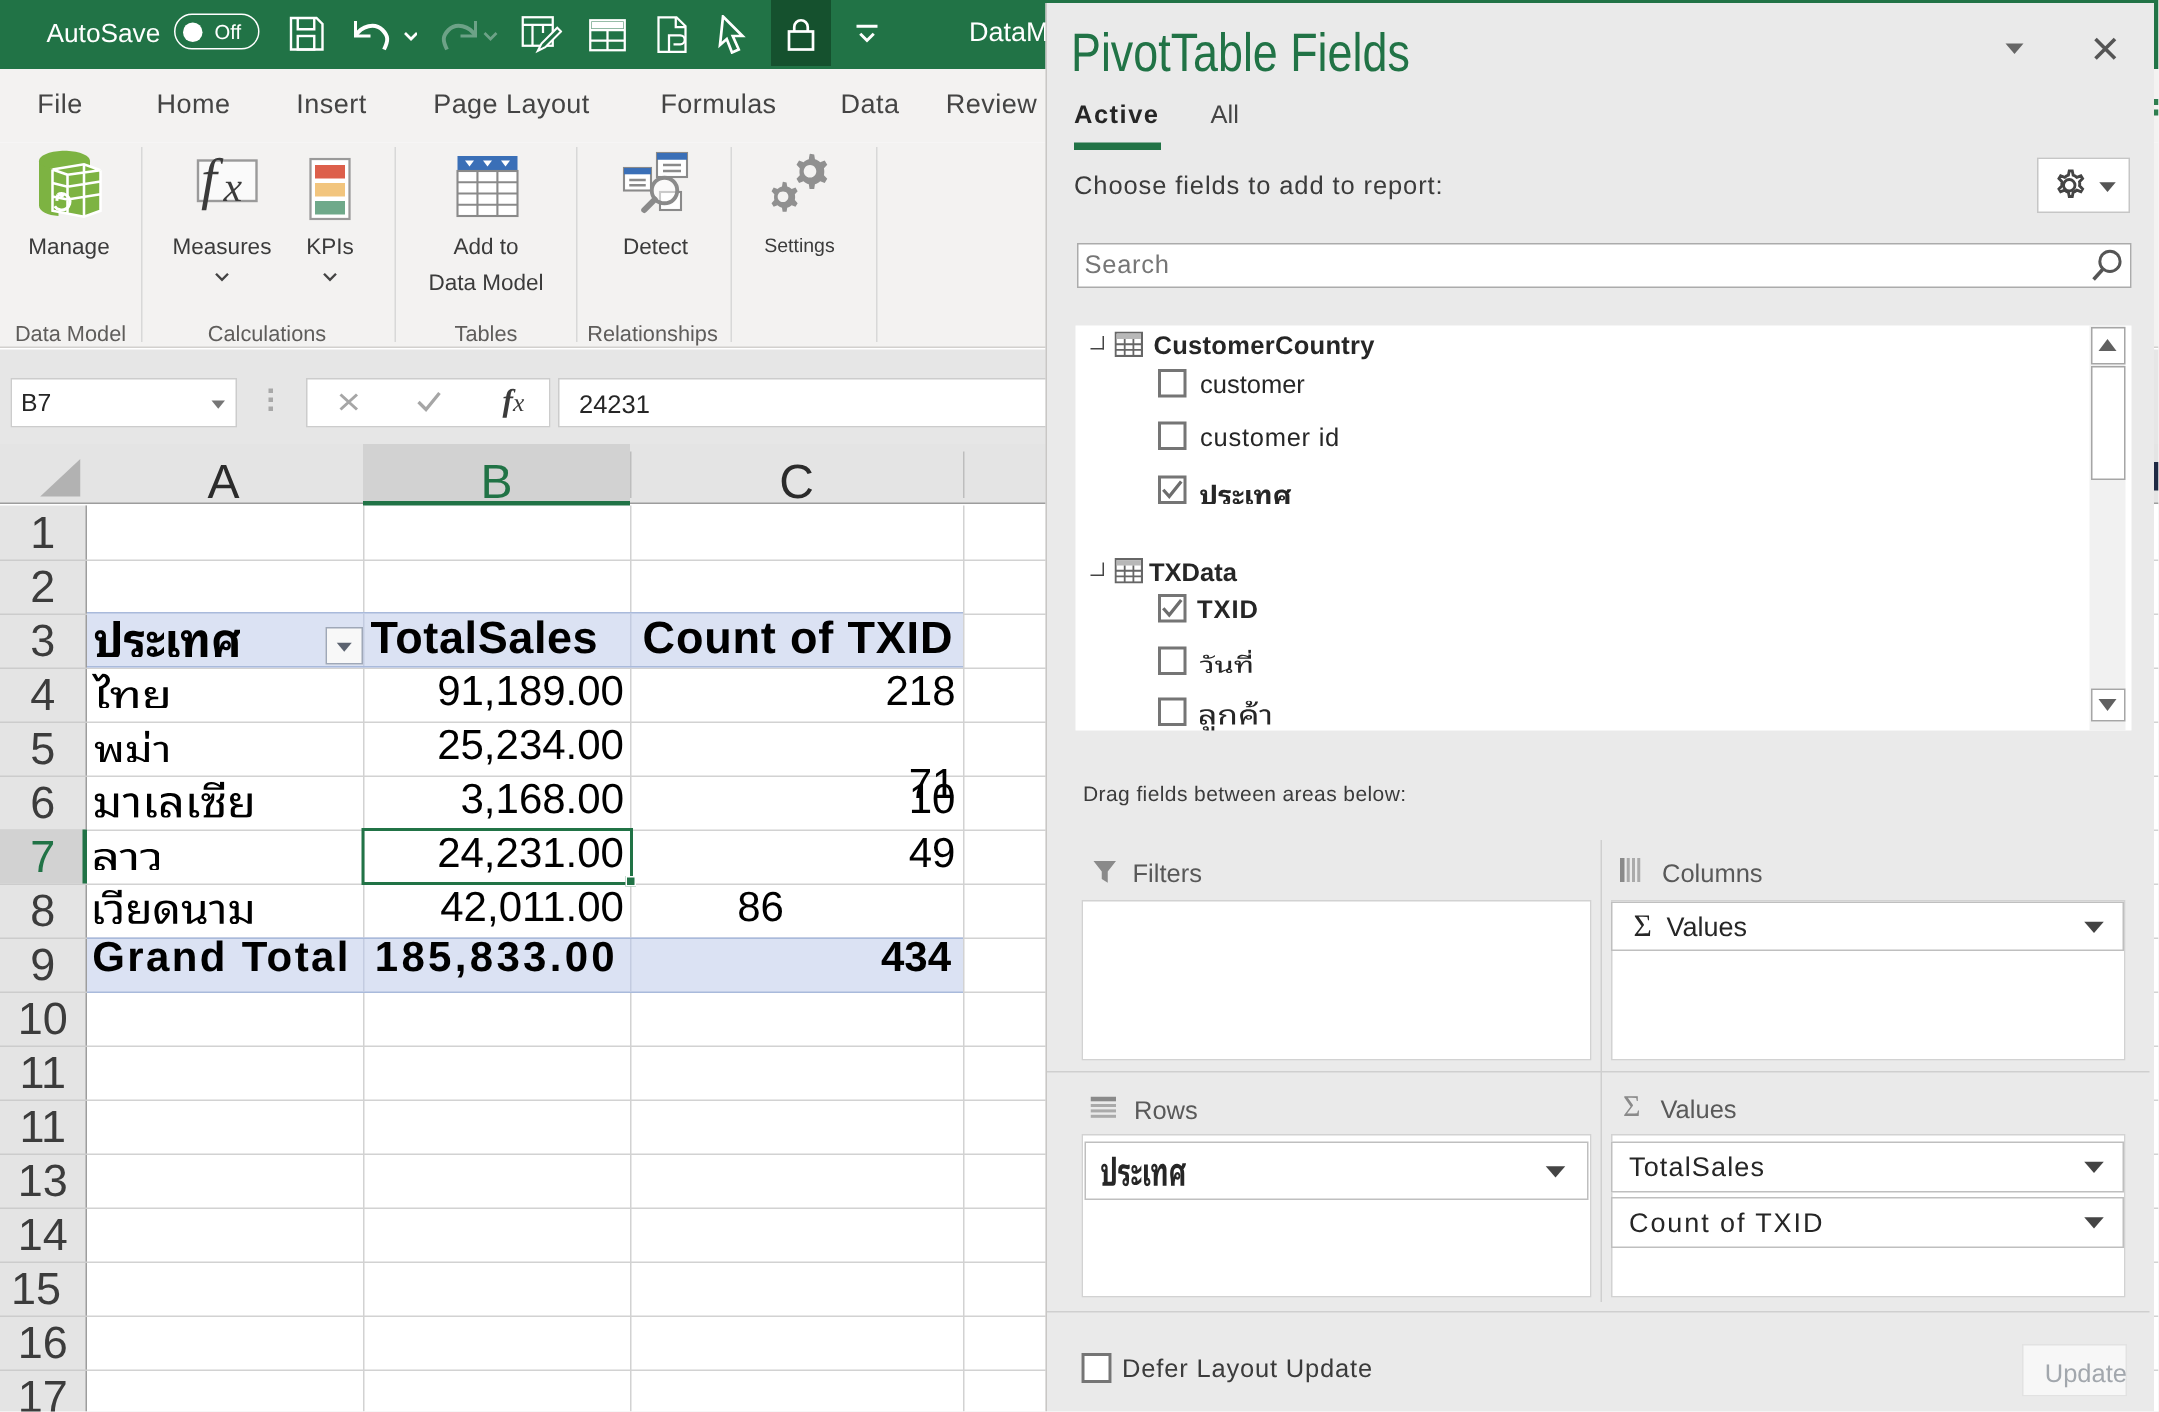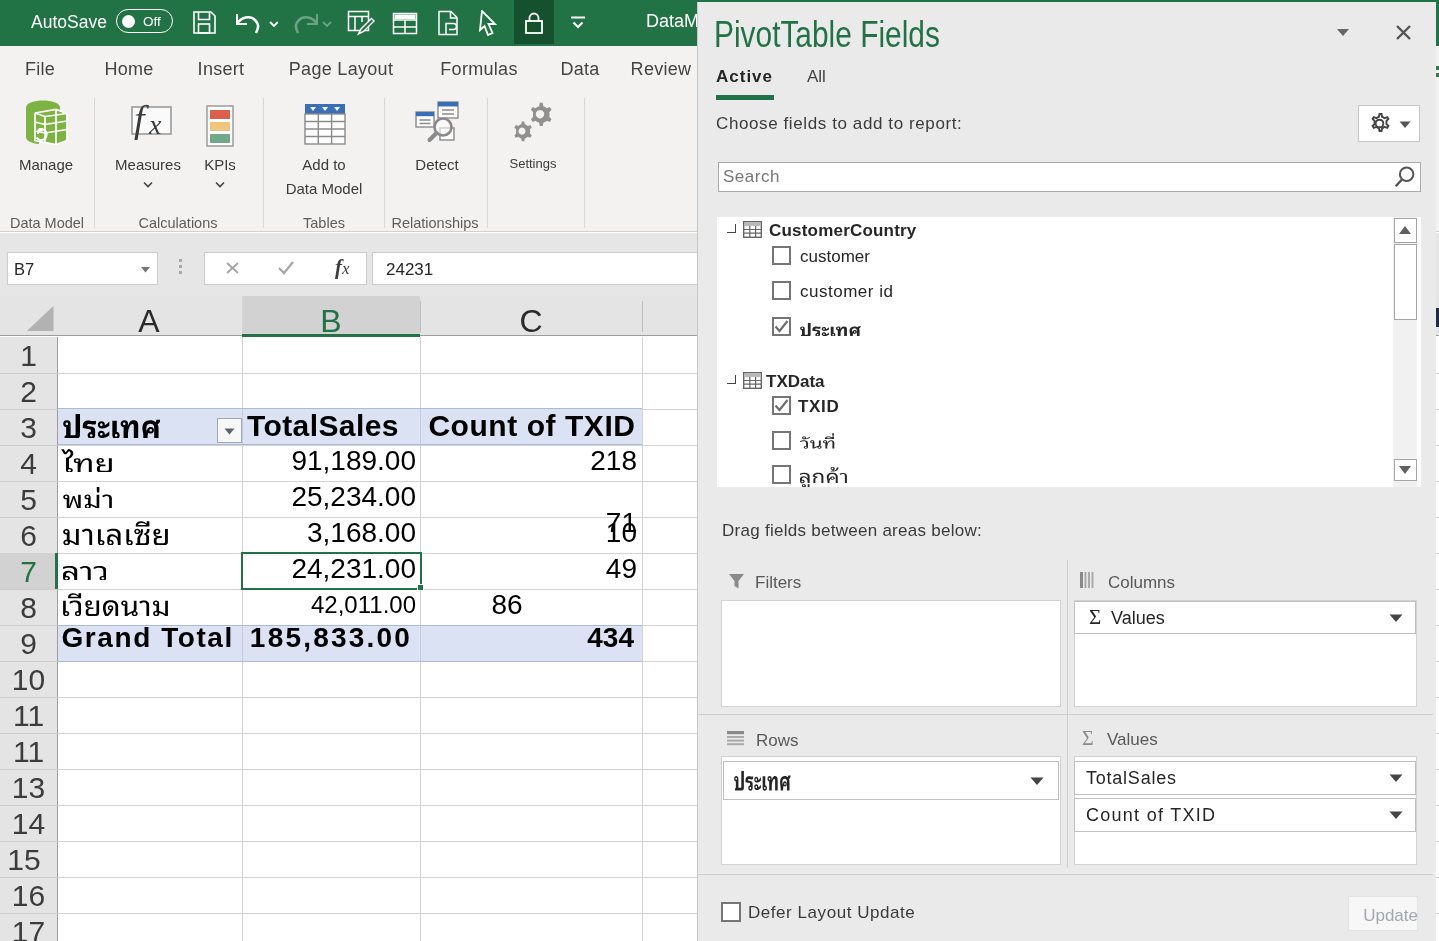--- a/index.html
+++ b/index.html
@@ -92,21 +92,21 @@
 <div class="txt" style="left:247px;top:414px;font-size:30px;font-weight:bold;letter-spacing:0.4px;color:#000;line-height:23px">TotalSales</div>
 <div class="txt" style="left:375.5px;top:414px;width:260px;text-align:right;font-size:30px;font-weight:bold;letter-spacing:0.55px;color:#000;line-height:23px">Count of TXID</div>
 <div class="txt" style="left:156.0px;top:451.3px;width:260px;text-align:right;font-size:28px;font-weight:normal;letter-spacing:0.00px;color:#000;line-height:20px">91,189.00</div>
 <div class="txt" style="left:377.0px;top:451.3px;width:260px;text-align:right;font-size:28px;font-weight:normal;letter-spacing:0.00px;color:#000;line-height:20px">218</div>
 <div class="txt" style="left:156.0px;top:487.3px;width:260px;text-align:right;font-size:28px;font-weight:normal;letter-spacing:0.00px;color:#000;line-height:20px">25,234.00</div>
 <div class="txt" style="left:377.0px;top:513px;width:260px;text-align:right;font-size:28px;font-weight:normal;letter-spacing:0.00px;color:#000;line-height:20px">71</div>
 <div class="txt" style="left:156.0px;top:523.3px;width:260px;text-align:right;font-size:28px;font-weight:normal;letter-spacing:0.00px;color:#000;line-height:20px">3,168.00</div>
 <div class="txt" style="left:377.0px;top:523.3px;width:260px;text-align:right;font-size:28px;font-weight:normal;letter-spacing:0.00px;color:#000;line-height:20px">10</div>
 <div class="txt" style="left:156.0px;top:559.3px;width:260px;text-align:right;font-size:28px;font-weight:normal;letter-spacing:0.00px;color:#000;line-height:20px">24,231.00</div>
 <div class="txt" style="left:377.0px;top:559.3px;width:260px;text-align:right;font-size:28px;font-weight:normal;letter-spacing:0.00px;color:#000;line-height:20px">49</div>
-<div class="txt" style="left:156.0px;top:595.3px;width:260px;text-align:right;font-size:24px;font-weight:normal;letter-spacing:0.00px;color:#000;line-height:20px">42,011.00</div>
+<div class="txt" style="left:156.0px;top:595.3px;width:260px;text-align:right;font-size:28px;font-weight:normal;letter-spacing:0.00px;color:#000;line-height:20px">42,011.00</div>
 <div class="txt" style="left:377.0px;top:595.3px;width:260px;text-align:center;font-size:28px;font-weight:normal;letter-spacing:0.00px;color:#000;line-height:20px">86</div>
 <div class="txt" style="left:61.5px;top:628px;font-size:28px;font-weight:bold;letter-spacing:1.57px;color:#000;line-height:20px">Grand Total</div>
 <div class="txt" style="left:152.0px;top:627.6px;width:260px;text-align:right;font-size:28px;font-weight:bold;letter-spacing:2.20px;color:#000;line-height:20px">185,833.00</div>
 <div class="txt" style="left:374.0px;top:627.6px;width:260px;text-align:right;font-size:28px;font-weight:bold;letter-spacing:0.00px;color:#000;line-height:20px">434</div>
 <div class="abs" style="left:240.5px;top:551.5px;width:181px;height:38px;border:2.2px solid #217346"></div>
 <div class="abs" style="left:417px;top:584px;width:7px;height:7px;background:#217346;border:1px solid #fff"></div>
 <svg style="position:absolute;left:62.5px;top:413.5px" width="97.8" height="24.9" viewBox="2 49 327 77" preserveAspectRatio="none">
     <path d="M7.5 125L7.5 116.7L12.6 114.8L12.6 94C12.6 92.8 12.7 91.7 12.8 90.8C12.9 89.8 13.2 88.6 13.6 87.2C16.2 87.2 18.2 86.7 19.7 85.5C21.2 84.4 22 82.9 22.1 80.8L23.5 80.8C23.5 83.7 22.7 85.9 21 87.6C19.3 89.2 17 90 14 90C10.7 90 7.9 89 5.8 87C3.8 84.9 2.7 82.3 2.7 79C2.7 75.7 3.8 73 6.1 71C8.4 69 11.4 68 15.2 68C18.9 68 21.9 69 24.1 71C26.3 73 27.4 75.7 27.4 79.1L27.4 114.5L40.3 114.5C41.6 114.5 42.5 114.2 43.1 113.6C43.8 113 44.1 112.1 44.1 110.9L44.1 49L58.9 49L58.9 113.1C58.9 117 57.9 119.9 55.9 122C53.9 124 51 125 47.1 125ZM14.7 83.1C16 83.1 17.1 82.8 17.8 82.1C18.5 81.4 18.9 80.4 18.9 79C18.9 77.7 18.5 76.8 17.8 76.1C17.1 75.4 16 75 14.7 75C13.4 75 12.3 75.4 11.5 76.1C10.8 76.8 10.4 77.7 10.4 79C10.4 80.4 10.8 81.4 11.5 82.1C12.3 82.8 13.4 83.1 14.7 83.1ZM96.9 126C93 126 90 125 87.7 123.1C85.4 121.1 84.3 118.5 84.3 115.1C84.3 111.9 85.3 109.5 87.4 107.7C89.5 105.9 92 105 94.9 105C97.7 105 99.9 105.7 101.6 107.1C103.3 108.5 104.2 110.3 104.3 112.6L102.9 112.6C102.5 111.2 101.6 110 100.3 109C99 108.1 97.5 107.6 95.8 107.8C95.5 106.9 95.3 106.2 95.2 105.5C95.1 104.8 95 104 95 103.2L95 100C95 98.7 94.7 97.7 94 97.2C93.3 96.6 92.3 96.2 90.8 96L68.2 92.5L68.2 85.9C68.2 80.2 69.9 75.9 73.3 73.1C76.8 70.4 81.1 69 86.3 69C89 69 91.4 69.1 93.3 69.5C95.2 69.8 97 70.1 98.7 70.5C100.4 70.8 102.1 71 104 71C105.4 71 106.7 70.9 108 70.6C109.3 70.4 110.7 70 112 69.5L112 80.2C111.1 80.6 110.1 80.9 108.8 81.3C107.5 81.7 106 81.8 104.3 81.8C101.8 81.8 99.2 81.5 96.8 80.9C94.2 80.3 91.6 80 88.9 80C84.8 80 82.7 81.7 82.7 85.1L82.7 86L94.1 87.7C98.1 88.2 101.2 89 103.4 90C105.7 91 107.2 92.4 108.1 94.1C109 95.8 109.5 98.1 109.5 100.9L109.5 113.8C109.5 117.6 108.4 120.7 106.2 122.8C104.1 124.9 101 126 96.9 126ZM96.4 119.2C97.7 119.2 98.8 118.9 99.5 118.2C100.3 117.5 100.7 116.5 100.7 115.2C100.7 114 100.3 113 99.5 112.3C98.8 111.6 97.7 111.3 96.4 111.3C95.1 111.3 94 111.6 93.2 112.3C92.5 113 92.1 114 92.1 115.2C92.1 116.5 92.5 117.5 93.2 118.2C94 118.9 95.1 119.2 96.4 119.2ZM133.6 94C131.3 94 129.3 93.7 127.4 93.2C125.5 92.6 124 91.9 122.7 90.9C120 88.8 118.6 85.9 118.6 82.2C118.6 78.8 119.6 76.2 121.7 74.2C123.8 72.2 126.6 71.2 130.1 71.2C133.7 71.2 136.6 72.1 138.7 74C140.8 75.8 141.9 78.3 141.9 81.5C141.9 83.9 141.4 85.7 140.3 87.1C139.3 88.4 137.9 89.2 136 89.4L135.3 84.6C135.6 84.7 136 84.8 136.3 84.8C136.7 84.9 137.1 85 137.5 85C139.2 85 141.2 84.4 143.4 83.3C145.7 82.2 148 80.7 150.3 78.7C152.6 76.8 154.7 74.7 156.6 72.4L156.9 72.4L156.9 85.6C153.6 88.2 149.8 90.2 145.6 91.7C141.4 93.2 137.4 94 133.6 94ZM130.2 86.6C131.6 86.6 132.7 86.3 133.4 85.5C134.1 84.8 134.5 83.7 134.5 82.3C134.5 80.9 134.1 79.9 133.4 79.1C132.7 78.4 131.6 78 130.2 78C128.9 78 127.8 78.4 127 79.1C126.3 79.9 125.9 80.9 125.9 82.3C125.9 83.7 126.3 84.8 127 85.5C127.8 86.3 128.9 86.6 130.2 86.6ZM133.6 123C131.3 123 129.3 122.7 127.5 122.2C125.6 121.7 124 121 122.7 120C120 118 118.6 115.2 118.6 111.7C118.6 108.4 119.6 105.8 121.7 103.9C123.8 102 126.6 101 130.1 101C133.7 101 136.6 101.9 138.7 103.6C140.8 105.4 141.9 107.8 141.9 110.9C141.9 113.1 141.4 114.9 140.3 116.2C139.3 117.5 137.9 118.3 136 118.5L135.3 113.6C135.6 113.7 136 113.8 136.3 113.8C136.7 113.9 137.1 113.9 137.5 113.9C139.2 113.9 141.2 113.4 143.4 112.4C145.7 111.3 148 109.9 150.3 108.1C152.6 106.3 154.7 104.3 156.6 102.2L156.9 102.2L156.9 114.6C153.6 117.2 149.8 119.3 145.6 120.8C141.4 122.3 137.4 123 133.6 123ZM130.2 115.6C131.6 115.6 132.7 115.3 133.4 114.6C134.1 113.9 134.5 113 134.5 111.8C134.5 110.5 134.1 109.5 133.4 108.8C132.7 108.1 131.6 107.8 130.2 107.8C128.9 107.8 127.8 108.1 127 108.8C126.3 109.5 125.9 110.5 125.9 111.8C125.9 113 126.3 113.9 127 114.6C127.8 115.3 128.9 115.6 130.2 115.6ZM179.3 126C175.5 126 172.5 125 170.3 123C168.1 121 167 118.2 167 114.6L167 69.5L181.9 69.5L181.9 100.9C181.9 101.5 181.9 102.1 181.8 102.7C181.7 103.3 181.6 103.9 181.5 104.6C181.4 105.3 181.1 106.1 180.8 106.9C178.2 106.9 176.2 107.5 174.7 108.6C173.2 109.7 172.5 111.3 172.4 113.3L170.9 113.3C170.9 110.5 171.7 108.2 173.4 106.6C175.1 105 177.4 104.1 180.4 104.1C183.7 104.1 186.5 105.1 188.5 107.1C190.6 109.1 191.7 111.8 191.7 115C191.7 118.4 190.6 121.1 188.3 123.1C186.1 125 183.1 126 179.3 126ZM179.8 119.1C181.1 119.1 182.2 118.8 182.9 118.1C183.6 117.4 184 116.4 184 115.1C184 113.8 183.6 112.8 182.9 112.1C182.2 111.4 181.1 111 179.8 111C178.5 111 177.4 111.4 176.6 112.1C175.9 112.8 175.5 113.8 175.5 115.1C175.5 116.4 175.9 117.4 176.6 118.1C177.4 118.8 178.5 119.1 179.8 119.1ZM204.5 125L204.5 94C204.5 92.7 204.6 91.7 204.8 90.7C204.9 89.8 205.2 88.6 205.6 87.2C208.2 87.2 210.2 86.7 211.7 85.5C213.2 84.4 213.9 82.8 214 80.8L215.5 80.8C215.5 83.7 214.7 85.9 213 87.6C211.3 89.2 209 90 206 90C202.7 90 199.9 89 197.8 86.9C195.8 84.8 194.7 82.2 194.7 79C194.7 75.7 195.8 73.1 198.1 71.1C200.4 69.1 203.4 68.1 207.2 68.1C210.8 68.1 213.7 69 215.9 71C218.1 72.9 219.2 75.5 219.2 78.6L219.2 80.5C219.2 81.3 219.2 81.9 219.1 82.6C219.1 83.2 219 84 218.9 85L219.3 85C220.1 82.7 221 80.6 221.9 78.8C222.8 77 223.8 75.4 224.8 74.2C228.1 70.1 232.4 68.1 237.7 68.1C243 68.1 247 69.4 249.6 72.2C252.2 75 253.5 79.2 253.5 84.8L253.5 125L238.7 125L238.7 85.9C238.7 84 238.3 82.6 237.5 81.6C236.7 80.5 235.5 80 234 80C232.1 80 230.3 80.8 228.6 82.4C226.9 84 225.2 86.5 223.7 89.7C222.8 91.7 222.1 93.8 221.4 96C220.7 98.3 220.2 100.7 219.9 103.2C219.6 105.7 219.4 108.3 219.4 111.1L219.4 125ZM206.6 83.1C208 83.1 209.1 82.8 209.8 82.1C210.5 81.4 210.9 80.4 210.9 79C210.9 77.8 210.5 76.8 209.8 76.1C209.1 75.4 208 75 206.6 75C205.3 75 204.3 75.4 203.5 76.1C202.8 76.8 202.4 77.8 202.4 79C202.4 80.4 202.8 81.4 203.5 82.1C204.3 82.8 205.3 83.1 206.6 83.1ZM270.6 125L270.6 118.1C270.6 114.6 270.3 111.6 269.8 108.9C269.3 106.3 268.7 103.7 268.2 101.1C267.7 98.5 267.4 95.5 267.4 92.2C267.4 87.2 268.5 82.9 270.6 79.3C272.7 75.7 275.8 72.9 279.8 70.9C283.7 69 288.5 68 294 68C297.5 68 300.7 68.5 303.6 69.5C306.6 70.5 309.1 71.9 311 73.6C312.9 75.3 314.1 77.3 314.5 79.5C316.9 80.3 318.7 81.8 319.8 84.1C320.9 86.4 321.5 89.4 321.5 93.3L321.5 125L306.9 125L306.9 91.3C306.9 87.3 305.8 84.3 303.5 82.2C301.2 80.1 298.1 79 294 79C289.9 79 286.6 80.1 284.2 82.3C281.9 84.5 280.7 87.6 280.7 91.5L280.7 92.9C280.7 94.5 280.7 95.9 280.8 97C280.8 98.2 280.8 99.3 280.8 100.2C280.8 101.1 280.8 102.1 280.7 103L281 103C281.9 99.9 283 97.3 284.3 95.3C285.7 93.2 287.3 91.7 289.2 90.6C291 89.5 293.1 89 295.4 89C298.7 89 301.4 89.9 303.2 91.7C305.1 93.5 306.1 96 306.1 99.2C306.1 102.4 305.1 104.8 303.2 106.6C301.4 108.5 298.8 109.4 295.5 109.4C293 109.4 290.8 108.7 289 107.5C287.2 106.2 286.3 104.7 286.3 102.9C286.3 100.5 287.3 98.9 289.4 98.2L290.7 103.9C289.8 104.7 288.9 105.7 288.1 106.8C287.4 107.9 286.8 109.1 286.3 110.4C285.8 111.7 285.5 113.1 285.2 114.7C284.9 116.3 284.8 118 284.8 119.8L284.8 125ZM295.4 103C296.7 103 297.6 102.7 298.3 102C299.1 101.4 299.4 100.4 299.4 99.2C299.4 98 299.1 97 298.3 96.4C297.6 95.7 296.7 95.4 295.4 95.4C294.1 95.4 293.1 95.7 292.3 96.4C291.6 97 291.3 98 291.3 99.2C291.3 100.4 291.6 101.4 292.3 102C293.1 102.7 294.1 103 295.4 103ZM312.4 85.8L306.5 78.7C309 76.8 310.9 74.9 312.1 72.8C313.4 70.8 314.1 68.8 314.4 66.8L328.3 66.8C328.2 69.7 326.8 72.9 324.1 76.3C321.5 79.7 317.6 82.9 312.4 85.8Z" fill="#000000"></path>
   </svg>
 <svg style="position:absolute;left:60.6px;top:448.8px" width="51.0" height="23.7" viewBox="-3 32 155 94" preserveAspectRatio="none">
@@ -333,21 +333,21 @@
 <div class="abs" style="left:772px;top:431px;width:19px;height:19px;background:#fff;border:2px solid #757575"></div>
 <svg style="position:absolute;left:800.4px;top:432.9px" width="34.4" height="15.7" viewBox="1 18 166 108" preserveAspectRatio="none">
     <path d="M29 126C26 126 23.6 125.1 21.8 123.4C20 121.7 19.1 119.4 19.1 116.5C19.1 113.7 20 111.4 21.8 109.7C23.6 107.9 25.9 107 28.7 107C31.2 107 33.2 107.7 34.7 109.1C36.2 110.5 36.9 112.4 36.9 114.7L35.9 114.7C35.8 113.5 35.3 112.4 34.4 111.4C33.5 110.4 32.5 109.9 31.2 109.6C30.9 108.8 30.7 108.1 30.6 107.3C30.5 106.5 30.5 105.5 30.5 104.4L30.5 87.8C30.5 83.5 29.5 80.3 27.5 78.2C25.5 76.1 22.4 75 18.3 75C15.7 75 13.1 75.4 10.4 76.3C7.7 77.1 4.8 78.4 1.5 80.2L1.5 72.7C4.4 71.1 7.4 70 10.5 69.3C13.6 68.5 16.7 68.2 19.8 68.2C26.4 68.2 31.3 69.7 34.6 72.6C37.9 75.6 39.5 80.2 39.5 86.2L39.5 115.1C39.5 118.6 38.6 121.3 36.8 123.2C35 125.1 32.4 126 29 126ZM29 120.9C30.4 120.9 31.5 120.5 32.2 119.7C33 119 33.4 117.9 33.4 116.6C33.4 115.3 33 114.2 32.2 113.5C31.5 112.7 30.4 112.3 29 112.3C27.6 112.3 26.5 112.7 25.8 113.5C25 114.2 24.6 115.3 24.6 116.6C24.6 117.9 25 119 25.8 119.7C26.5 120.5 27.6 120.9 29 120.9ZM23.9 61C22 61 20.2 60.8 18.7 60.4C17.2 60 15.8 59.4 14.7 58.7C13.4 57.9 12.5 56.8 11.8 55.5C11.1 54.1 10.8 52.6 10.8 51C10.8 48.2 11.7 46 13.4 44.4C15.2 42.7 17.5 41.9 20.4 41.9C23.3 41.9 25.7 42.6 27.5 44.2C29.3 45.8 30.2 47.9 30.2 50.6C30.2 52.8 29.5 54.6 28.1 55.9C26.7 57.2 24.7 57.9 22.2 57.9L22.2 55.2C22.7 55.3 23.4 55.4 24.1 55.5C24.8 55.6 25.5 55.7 26.2 55.7C28.7 55.7 31.4 55.1 34.1 54.1C36.8 53 39.5 51.5 42 49.7C44.5 47.8 46.7 45.7 48.5 43.3L48.8 43.3L48.8 51.5C46.9 53.3 44.6 55 41.9 56.4C39.2 57.9 36.2 59 33.2 59.8C30.1 60.6 27 61 23.9 61ZM20.5 55.2C21.8 55.2 22.9 54.8 23.6 54.1C24.3 53.3 24.7 52.3 24.7 51.1C24.7 49.7 24.3 48.7 23.6 48C22.9 47.4 21.8 47 20.5 47C19.2 47 18.2 47.4 17.4 48C16.7 48.7 16.3 49.7 16.3 51.1C16.3 52.3 16.7 53.3 17.4 54.1C18.2 54.8 19.2 55.2 20.5 55.2ZM61.5 125L61.5 90.6C61.5 89.4 61.5 88.4 61.6 87.5C61.7 86.5 61.9 85.5 62.2 84.4C63.7 84.2 64.9 83.6 65.6 82.8C66.4 81.9 66.8 80.7 66.9 79.2L67.9 79.2C67.9 81.9 67.2 84.1 65.7 85.6C64.2 87.2 62.2 88 59.6 88C56.7 88 54.4 87.1 52.5 85.3C50.7 83.5 49.8 81.2 49.8 78.3C49.8 75.4 50.7 73 52.6 71.3C54.5 69.5 57.1 68.7 60.2 68.7C63.3 68.7 65.8 69.5 67.7 71.3C69.6 73 70.5 75.4 70.5 78.3L70.5 107.4C70.5 108.2 70.5 109 70.5 109.8C70.5 110.5 70.5 111.3 70.5 112C70.5 112.8 70.5 113.6 70.5 114.4C70.4 115.2 70.4 116.1 70.4 117.1L70.7 117.1C71.4 116.5 72.5 115.7 73.9 114.7C75.4 113.8 77.1 112.7 79.1 111.6C81.2 110.5 83.4 109.3 85.8 108.1C87.7 107.1 89.1 106.3 90 105.7C90.9 105 91.4 104.2 91.7 103.3C92 102.5 92.1 101.2 92.1 99.6L92.1 69.4L101.1 69.4L101.1 98.3C101.1 100.5 100.8 102.4 100.2 103.9C99.7 105.4 98.8 106.7 97.5 107.7C96.1 108.7 94.4 109.6 92.1 110.4L90.7 111.3C87.6 112.8 84.7 114.3 82.1 115.9C79.6 117.4 77.3 118.9 75.3 120.5C73.3 122 71.5 123.5 70 125ZM59.9 82.7C61.3 82.7 62.4 82.3 63.1 81.5C63.9 80.7 64.3 79.7 64.3 78.3C64.3 77 63.9 75.9 63.1 75.2C62.4 74.4 61.3 74 59.9 74C58.5 74 57.4 74.4 56.6 75.2C55.9 75.9 55.5 77 55.5 78.3C55.5 79.7 55.9 80.7 56.6 81.5C57.4 82.3 58.5 82.7 59.9 82.7ZM94.8 126C91.8 126 89.4 125.1 87.5 123.3C85.6 121.5 84.7 119.2 84.7 116.3C84.7 113.5 85.6 111.2 87.5 109.4C89.5 107.7 91.9 106.8 95 106.8C98 106.8 100.4 107.7 102.3 109.4C104.2 111.2 105.1 113.5 105.1 116.3C105.1 119.2 104.1 121.5 102.2 123.3C100.4 125.1 97.9 126 94.8 126ZM94.9 120.7C96.2 120.7 97.3 120.3 98.1 119.5C98.9 118.7 99.3 117.7 99.3 116.3C99.3 115 98.9 113.9 98.1 113.2C97.3 112.4 96.2 112 94.9 112C93.5 112 92.4 112.4 91.6 113.2C90.9 113.9 90.5 115 90.5 116.3C90.5 117.7 90.9 118.7 91.6 119.5C92.4 120.3 93.5 120.7 94.9 120.7ZM123.5 125L123.5 90.5C123.5 89.3 123.5 88.3 123.6 87.3C123.7 86.4 123.9 85.4 124.2 84.3C125.7 84.1 126.9 83.5 127.6 82.6C128.4 81.8 128.8 80.6 128.9 79.1L129.9 79.1C129.9 81.8 129.2 84 127.7 85.6C126.2 87.2 124.2 88 121.6 88C118.7 88 116.4 87.1 114.5 85.2C112.7 83.4 111.8 81 111.8 78.2C111.8 75.2 112.8 72.9 114.7 71.1C116.6 69.2 119.1 68.3 122.2 68.3C125.3 68.3 127.8 69.2 129.7 71C131.5 72.7 132.4 75 132.4 78L132.4 82C132.4 82.8 132.4 83.7 132.3 84.6C132.2 85.5 132.1 86.7 132 88.1L132.4 88.1C133.3 85.4 134.2 83.1 135.1 81.2C136 79.3 137 77.6 137.9 76.1C141.4 70.9 146 68.3 151.8 68.3C156.5 68.3 160.2 69.7 162.7 72.3C165.2 75 166.5 78.8 166.5 83.8L166.5 125L157.5 125L157.5 83.6C157.5 80.8 156.9 78.7 155.8 77.2C154.6 75.7 152.9 75 150.6 75C148.2 75 145.9 76 143.8 78C141.8 80 139.6 83.2 137.5 87.5C136.4 89.7 135.5 92.1 134.8 94.6C134 97 133.4 99.6 133 102.3C132.7 105 132.5 107.8 132.5 110.8L132.5 125ZM122 82.7C123.4 82.7 124.5 82.3 125.2 81.5C126 80.7 126.4 79.6 126.4 78.2C126.4 76.8 126 75.7 125.2 74.9C124.5 74.1 123.4 73.7 122 73.7C120.6 73.7 119.5 74.1 118.8 74.9C118 75.7 117.6 76.8 117.6 78.2C117.6 79.6 118 80.7 118.8 81.5C119.5 82.3 120.6 82.7 122 82.7ZM121.3 60L121.3 57.2C121.3 54.1 121.9 51.4 123.2 49.2C124.6 47 126.4 45.2 128.9 43.9C131.3 42.6 134.2 42 137.5 42C142 42 145.7 42.8 148.6 44.3C151.5 45.9 153.9 47.5 156 49.3L156.4 49.3L156.4 41.5L165.1 41.5L165.1 60ZM128.9 55L156.2 55C154.7 53.6 153 52.4 151.1 51.3C149.2 50.2 147.2 49.3 145.2 48.6C143.1 48 140.9 47.6 138.6 47.6C135.5 47.6 133.1 48.4 131.4 49.9C129.7 51.3 128.9 53 128.9 55ZM157.3 36.9L156.5 26.1L156.5 18.9L165 18.9L165 26.1L164.2 36.9Z" fill="#262626"></path>
   </svg>
 <div class="abs" style="left:772px;top:465px;width:19px;height:19px;background:#fff;border:2px solid #757575"></div>
 <div class="abs" style="left:800px;top:467px;width:48px;height:20px;overflow:hidden">
     <svg style="position:absolute;left:0.4px;top:0.3px" width="47.0" height="21.7" viewBox="6 35 209 122" preserveAspectRatio="none">
       <path d="M16.6 126C13.3 126 10.8 125 8.9 123.1C7 121.2 6.1 118.5 6.1 115L6.1 103.2C6.1 98 7.4 94.1 10 91.3C12.7 88.5 16.4 87.1 21.2 87.1C23.5 87.1 25.8 87.6 28 88.5C30.3 89.4 32.4 90.7 34.3 92.3C36.3 94 38 96 39.5 98.4L39.8 98.4L39.8 88.1C39.8 83.7 38.5 80.4 36 78.2C33.5 76 29.8 74.8 24.7 74.8C21.8 74.8 18.9 75.3 15.8 76.1C12.7 76.9 9.6 78.2 6.3 79.8L6.3 72.2C9 70.9 12.1 69.9 15.6 69.1C19.2 68.4 22.8 68 26.5 68C33.6 68 39.1 69.6 43 72.9C46.9 76.2 48.8 80.9 48.8 87L48.8 125L39.8 125L39.8 116.4C39.8 113.4 39.3 110.5 38.4 107.7C37.5 105 36.3 102.6 34.6 100.6C33 98.5 31.1 96.9 29 95.8C26.9 94.6 24.6 94 22.1 94C19.8 94 18.1 94.7 16.9 96.2C15.7 97.7 15.1 99.9 15.1 102.8L15.1 105.5C15.1 106.1 15 106.7 14.9 107.4C14.8 108.1 14.6 108.8 14.4 109.4C13.3 109.4 12.2 110 11.2 111.3C10.3 112.5 9.8 113.9 9.7 115.5L8.7 115.5C8.7 112.7 9.4 110.6 10.9 109C12.4 107.4 14.4 106.7 17 106.7C19.9 106.7 22.3 107.6 24.1 109.4C25.9 111.2 26.8 113.5 26.8 116.3C26.8 119.2 25.9 121.6 24 123.4C22.2 125.1 19.7 126 16.6 126ZM16.6 120.9C18 120.9 19.1 120.5 19.8 119.7C20.6 118.9 21 117.8 21 116.4C21 115 20.6 114 19.8 113.2C19.1 112.4 18 112 16.6 112C15.2 112 14.1 112.4 13.3 113.2C12.6 114 12.2 115 12.2 116.4C12.2 117.8 12.6 118.9 13.3 119.7C14.1 120.5 15.2 120.9 16.6 120.9ZM30.7 157C28.7 157 27.1 156.5 26 155.5C24.9 154.5 24.3 152.9 24.3 150.7L24.3 144.7C25.6 144.7 26.7 144.3 27.5 143.4C28.3 142.6 28.7 141.6 28.7 140.5L30.2 140.5C30.1 143 29.2 144.9 27.7 146.2C26.1 147.4 24.4 148 22.6 148C20.3 148 18.3 147.2 16.7 145.7C15 144.1 14.2 142.2 14.2 139.8C14.2 137.4 15 135.4 16.7 133.8C18.3 132.3 20.4 131.5 22.9 131.5C24.8 131.5 26.5 131.8 27.8 132.5C29.2 133.2 30.3 134.3 31 135.6C31.7 137 32.1 138.6 32.1 140.4L32.1 148.8C32.1 150.6 33 151.5 34.7 151.5L37.6 151.5C39.3 151.5 40.1 150.6 40.1 148.8L40.1 132L48.4 132L48.4 150.1C48.4 152.3 47.8 154 46.6 155.2C45.5 156.4 43.8 157 41.5 157ZM22.6 143.6C23.8 143.6 24.7 143.2 25.3 142.5C26 141.8 26.3 140.9 26.3 139.8C26.3 138.6 26 137.7 25.3 137C24.7 136.3 23.8 136 22.6 136C21.4 136 20.5 136.3 19.8 137C19.2 137.7 18.9 138.6 18.9 139.8C18.9 140.9 19.2 141.8 19.8 142.5C20.5 143.2 21.4 143.6 22.6 143.6ZM65.4 125L65.4 105.9C65.4 102.4 66.2 99.6 67.8 97.6C69.3 95.5 71.8 93.9 75.3 92.9L75.3 92.5L62.5 88.6L62.5 87.3C62.5 83.4 63.5 79.9 65.5 77.1C67.4 74.2 70.2 71.9 73.8 70.4C77.5 68.8 81.7 68 86.6 68C94.4 68 100.2 69.7 104.1 73.2C108 76.7 110 82 110 88.9L110 125L101 125L101 88.9C101 84.2 99.8 80.6 97.4 78.3C95 76 91.3 74.8 86.4 74.8C81.7 74.8 77.9 76 75.1 78.2C72.4 80.4 71 83.4 71 87.3L71 88.8L67.4 83.6L84.1 89.7L83.5 95.1C80.1 95.8 77.7 96.9 76.4 98.4C75.1 100 74.4 102.4 74.4 105.6L74.4 125ZM128.3 125L128.3 117.6C128.3 114.3 128 111.3 127.4 108.6C126.9 106 126.3 103.3 125.8 100.6C125.2 97.9 124.9 94.9 124.9 91.6C124.9 84.2 127.1 78.4 131.3 74.2C135.6 70.1 141.8 68 149.8 68C157.5 68 163.4 69.9 167.6 73.7C171.8 77.6 173.9 83.2 173.9 90.5L173.9 125L164.9 125L164.9 90.5C164.9 85.4 163.6 81.5 161 78.9C158.3 76.2 154.6 74.9 149.8 74.9C144.7 74.9 140.8 76.4 137.8 79.2C134.9 82 133.5 85.9 133.5 91L133.5 91.8C133.5 93.2 133.6 94.7 133.7 96.1C133.8 97.6 134 99.1 134 100.6C134.1 102 134.2 103.5 134.2 105.1L134.5 105.1C135.3 101.7 136.5 98.8 138 96.4C139.5 94 141.3 92.2 143.4 90.9C145.5 89.6 147.9 89 150.4 89C153.5 89 156 89.8 157.8 91.5C159.7 93.1 160.6 95.3 160.6 98C160.6 100.7 159.7 102.9 157.8 104.5C156 106.2 153.6 107 150.6 107C148.1 107 146.1 106.3 144.4 105C142.7 103.7 141.9 102 141.9 100.1C141.9 97.6 142.9 96.1 144.8 95.4L145.4 98.7C144.2 99.4 143.1 100.4 142 101.8C141 103.1 140.1 104.6 139.4 106.4C138.7 108.2 138.1 110 137.6 112C137.2 114 137 116 137 118.1L137 125ZM150.5 102.2C151.9 102.2 153 101.8 153.7 101.1C154.4 100.3 154.8 99.3 154.8 98C154.8 96.8 154.4 95.8 153.6 95C152.9 94.3 151.8 93.9 150.4 93.9C149 93.9 147.9 94.3 147.1 95C146.4 95.8 146 96.8 146 98C146 99.3 146.4 100.3 147.2 101.1C148 101.8 149.1 102.2 150.5 102.2ZM150.5 60.5C149.2 60.5 147.8 60.5 146.4 60.5C145.1 60.5 143.6 60.4 142.1 60.2L142.1 56.5C144.2 56.5 146.1 56.2 148 55.6C149.2 55.2 150.3 54.4 151.1 53.2C152 52 152.5 50.9 152.5 49.8L152.5 49C153.9 49 155.1 48.5 156 47.5C156.9 46.5 157.3 45.3 157.3 43.8L159 43.8C159 46.1 158.2 48.1 156.5 49.6C154.8 51.2 152.7 52 150.2 52C147.6 52 145.5 51.2 144 49.7C142.4 48.2 141.6 46.2 141.6 43.7C141.6 41.1 142.5 39 144.3 37.4C146 35.8 148.3 35 151.1 35C154 35 156.4 35.8 158.1 37.5C159.8 39.1 160.7 41.2 160.7 43.9C160.7 46.2 160.1 48.5 158.9 50.6C157.8 52.7 156.1 54.4 154 55.8L154 56.1C158.7 55.4 162.5 53.6 165.2 50.6C167.9 47.6 169.5 43.5 170 38.3L177.9 38.3C177 45.6 174.3 51.1 169.6 54.9C165 58.6 158.6 60.5 150.5 60.5ZM150.7 47.9C152 47.9 153.1 47.5 153.8 46.7C154.5 45.9 154.9 44.9 154.9 43.5C154.9 42.2 154.5 41.1 153.8 40.3C153.1 39.6 152 39.2 150.7 39.2C149.4 39.2 148.4 39.6 147.6 40.3C146.9 41.1 146.5 42.2 146.5 43.5C146.5 44.9 146.9 45.9 147.6 46.7C148.4 47.5 149.4 47.9 150.7 47.9ZM205.5 125L205.5 85.3C205.5 81.8 204.8 79.2 203.5 77.5C202.2 75.8 200.1 75 197.3 75C195.4 75 193.4 75.4 191.3 76.3C189.2 77.1 187.2 78.3 185.2 79.9L181.2 74.2C183.7 72.2 186.3 70.7 189.2 69.7C192.1 68.7 194.9 68.1 197.8 68.1C203 68.1 207.1 69.6 210 72.6C213 75.5 214.5 79.6 214.5 84.8L214.5 125Z" fill="#262626"></path>
     </svg>
   </div>
-<div class="txt" style="left:722px;top:521px;font-size:17px;letter-spacing:0.27px;color:#3b3b3b">Drag fields between areas below:</div>
+<div class="txt" style="left:722px;top:521px;font-size:14px;letter-spacing:0.27px;color:#3b3b3b">Drag fields between areas below:</div>
 <div class="abs" style="left:1067px;top:560px;width:1px;height:308px;background:#cfcfcf"></div>
 <div class="abs" style="left:698px;top:714px;width:735px;height:1px;background:#cfcfcf"></div>
 <div class="abs" style="left:698px;top:874px;width:735px;height:1px;background:#cfcfcf"></div>
 <svg class="abs" style="left:728px;top:573px" width="17" height="17" viewBox="0 0 17 17">
     <path d="M1 1 H16 L10.5 8 V15.5 L6.5 13 V8 Z" fill="#8a8a8a"></path>
   </svg>
 <div class="txt" style="left:755px;top:573px;font-size:17px;color:#595959">Filters</div>
 <svg class="abs" style="left:1080px;top:572px" width="16" height="16" viewBox="0 0 16 16" fill="#8a8a8a">
     <rect x="0" y="0" width="3" height="16"></rect>
     <rect x="4.5" y="0" width="2" height="16" fill="#aaa"></rect>

